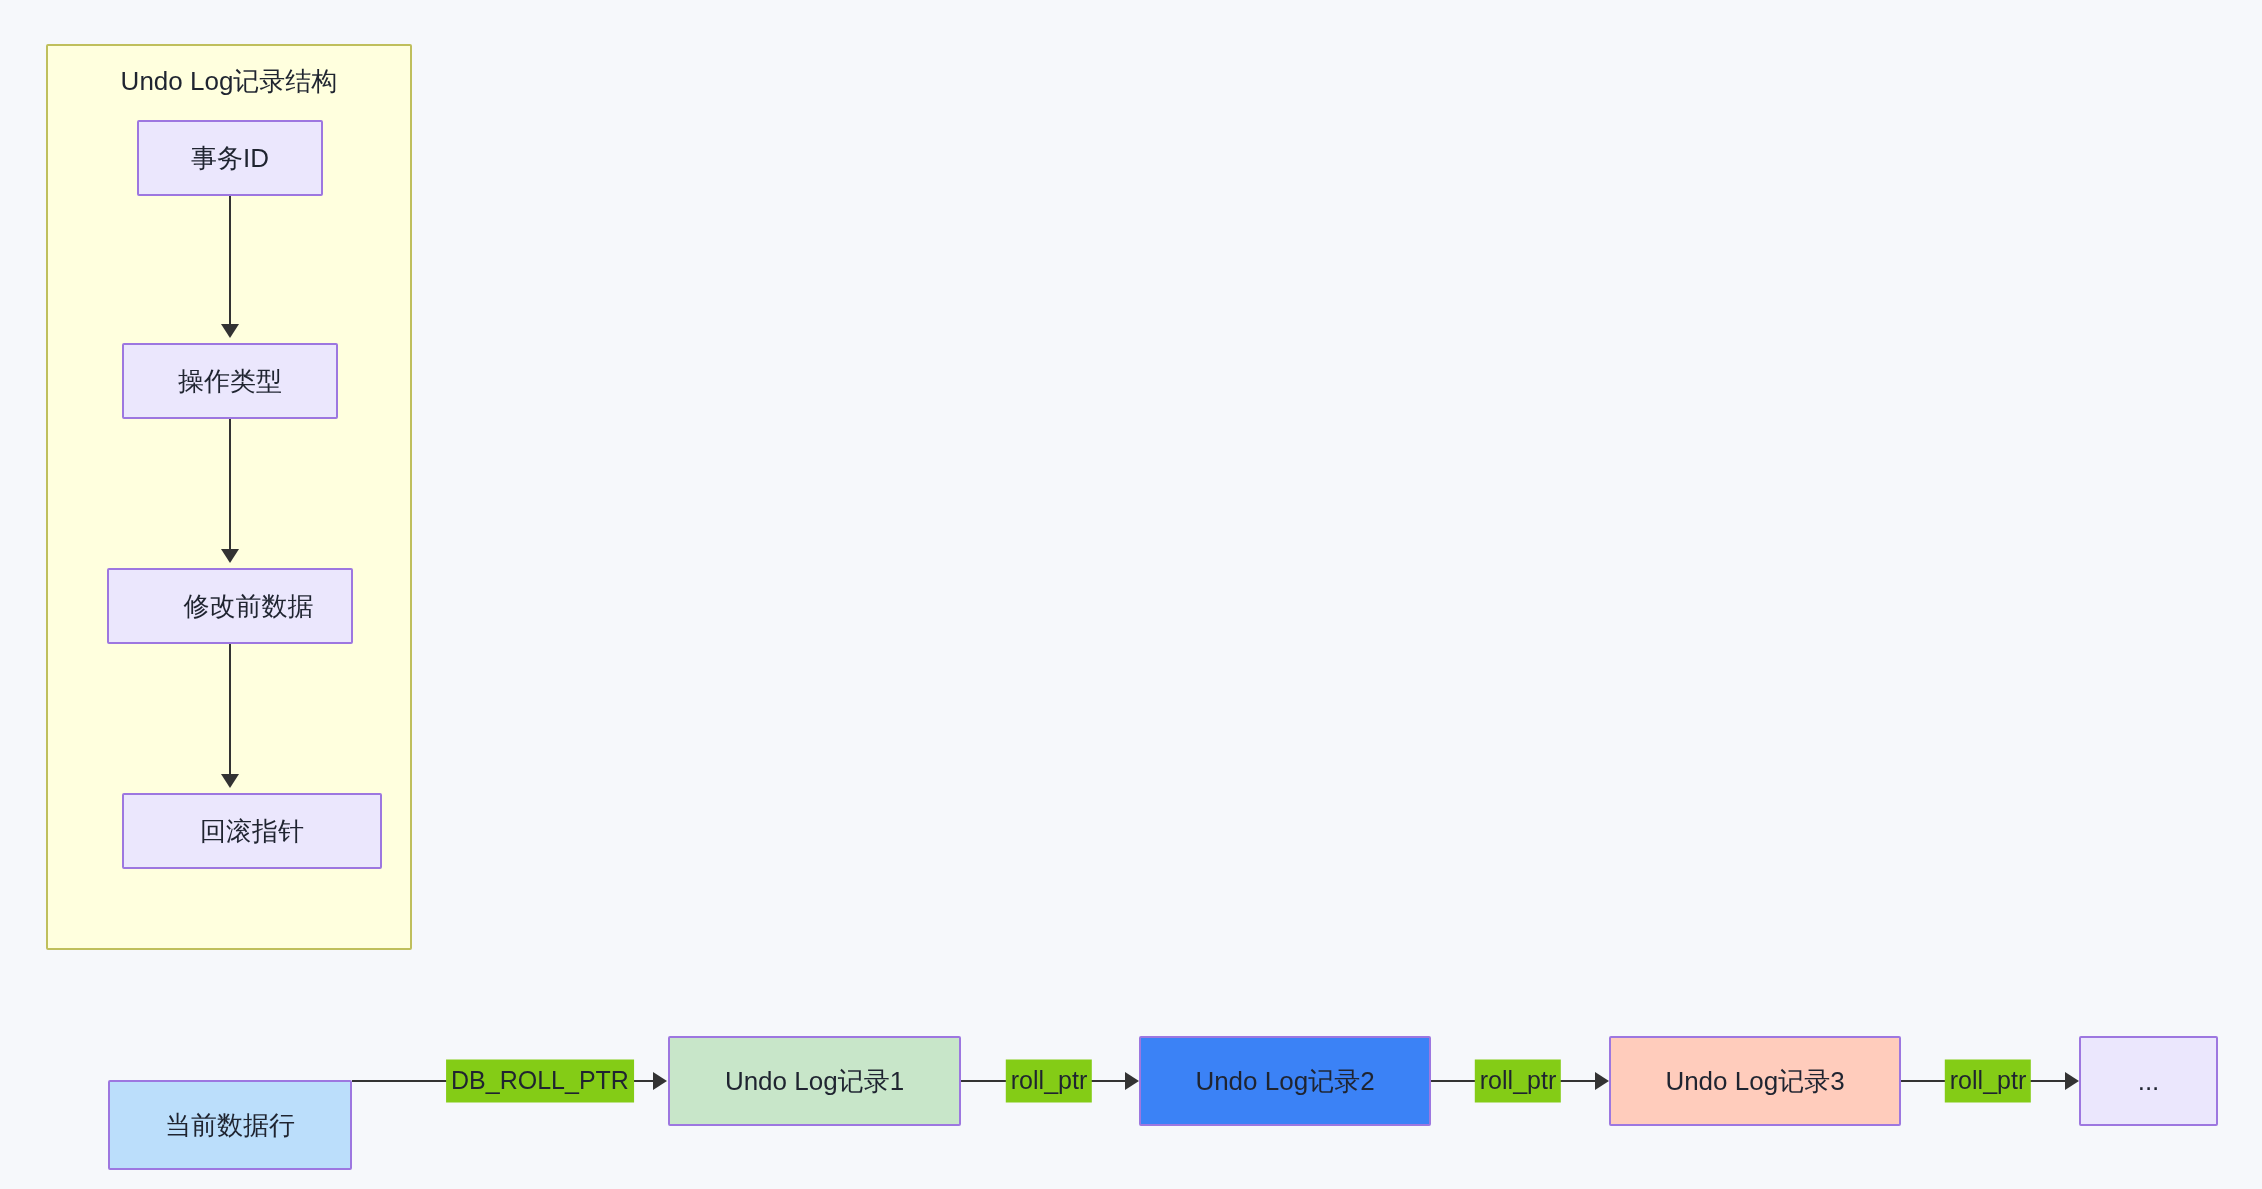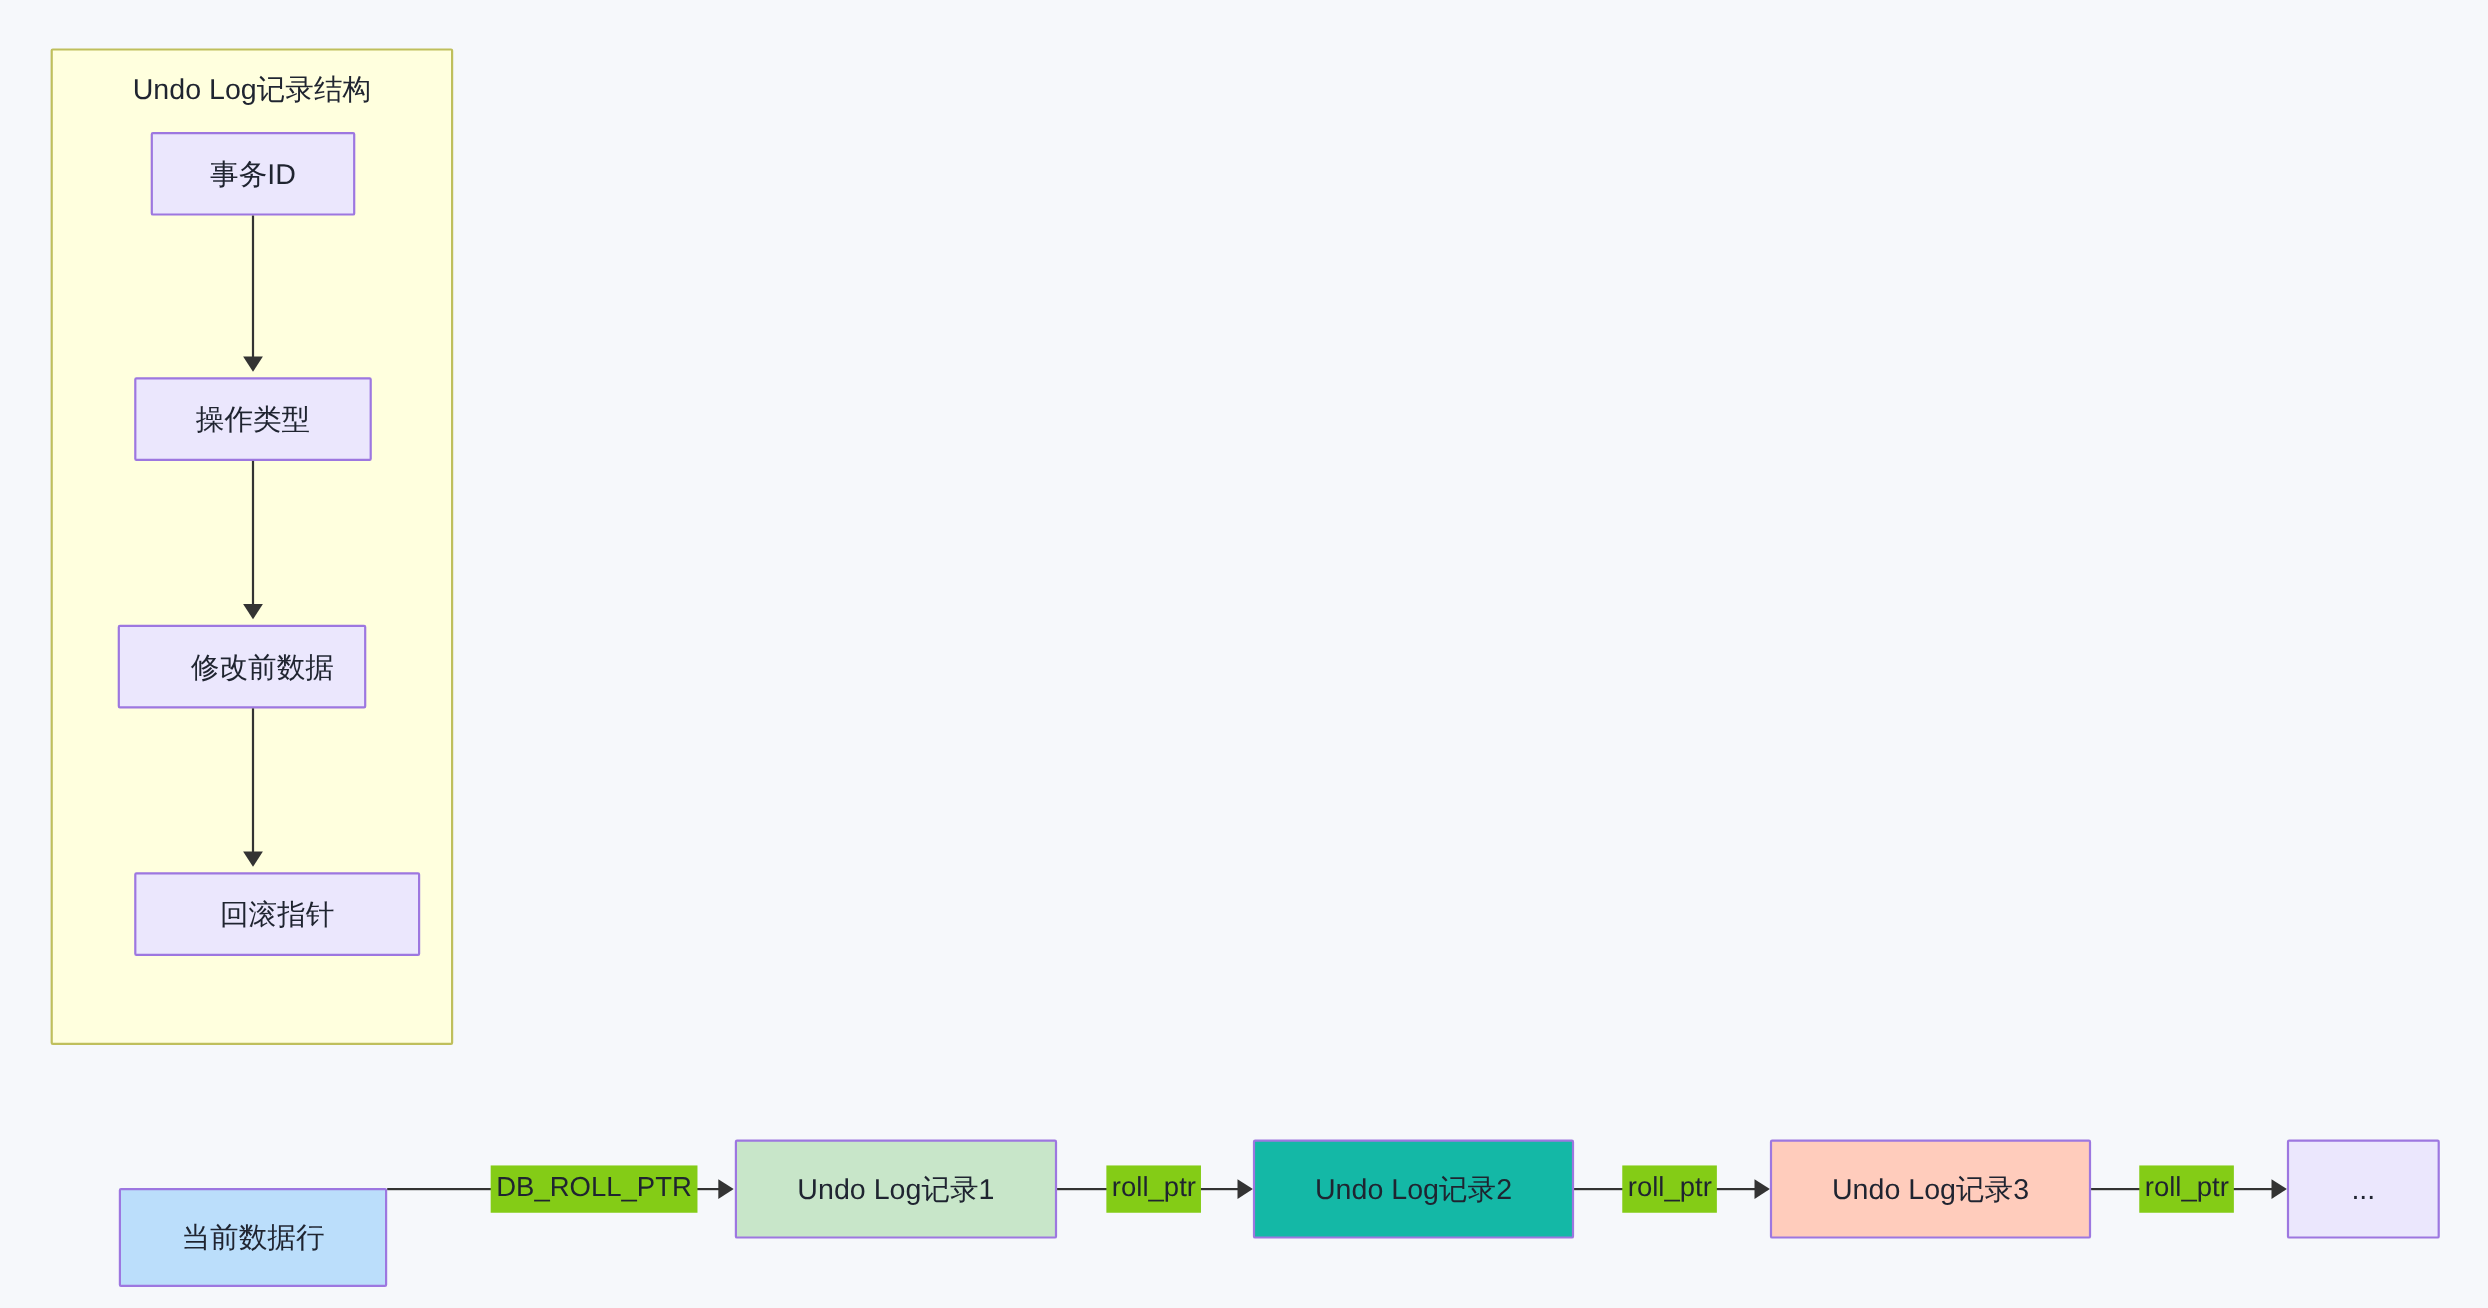--- a/index.html
+++ b/index.html
@@ -50,21 +50,21 @@
     align-items: center;
     justify-content: center;
     font-size: 26px;
     color: #1f2430;
     white-space: nowrap;
     line-height: 1;
   }
   .node.fill-lavender { background: #ebe7fd; }
   .node.fill-blue     { background: #bbdefb; margin-top: 44px; }
   .node.fill-green    { background: #c8e6c9; }
-  .node.fill-yellow   { background: #14b8a6; }
+  .node.fill-yellow   { background: #3b82f6; }
   .node.fill-peach    { background: #ffccbc; }
 
   
   .edge-line {
     position: absolute;
     background: #333333;
   }
   .edge-line.v { width: 2px; }
   .edge-line.h { height: 2px; }
 
@@ -114,21 +114,21 @@
   <div class="edge-line v" style="left:229px; top:196px; height:130px;"></div>
   <div class="arrow-down" style="left:221px; top:324px;"></div>
 
   <div class="node fill-lavender" style="left:122px; top:343px; width:216px; height:76px;">
     <span>操作类型</span>
   </div>
 
   <div class="edge-line v" style="left:229px; top:419px; height:132px;"></div>
   <div class="arrow-down" style="left:221px; top:549px;"></div>
 
-  <div class="node fill-lavender" style="left:107px; top:568px; width:226px; height:76px;padding-left:37px;">
+  <div class="node fill-lavender" style="left:107px; top:568px; width:246px; height:76px;padding-left:37px;">
     <span>修改前数据</span>
   </div>
 
   <div class="edge-line v" style="left:229px; top:644px; height:132px;"></div>
   <div class="arrow-down" style="left:221px; top:774px;"></div>
 
   <div class="node fill-lavender" style="left:122px; top:793px; width:260px; height:76px;">
     <span>回滚指针</span>
   </div>
 

